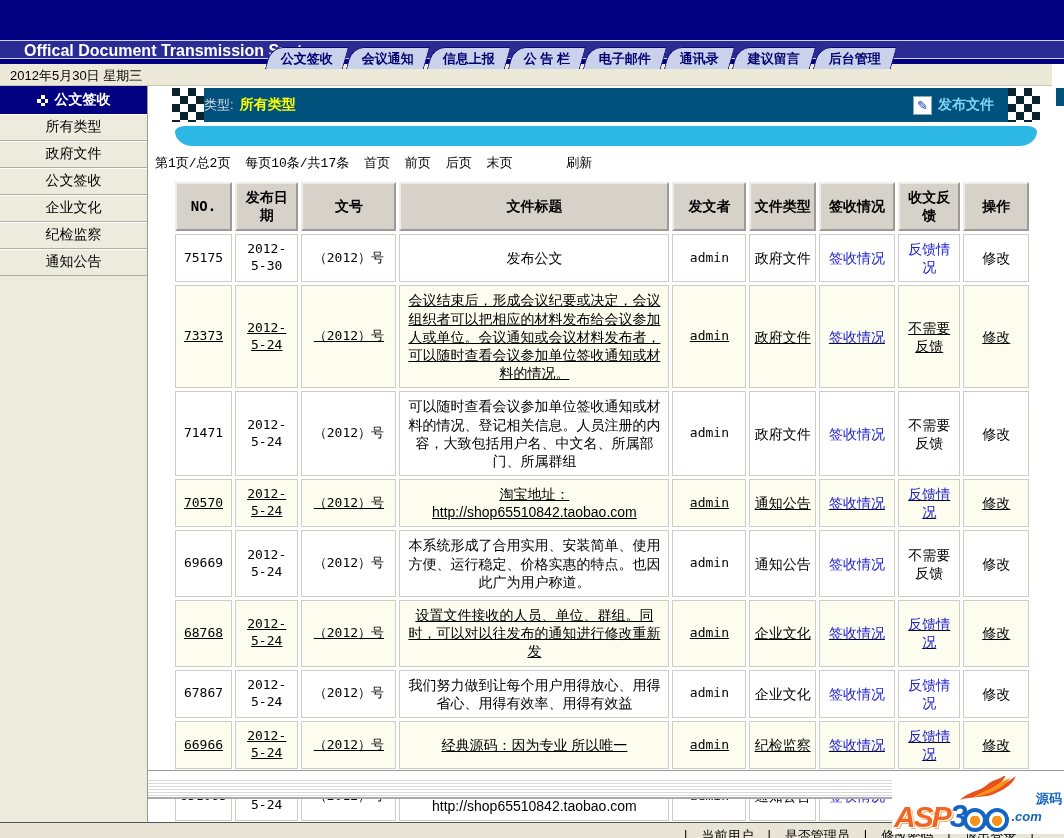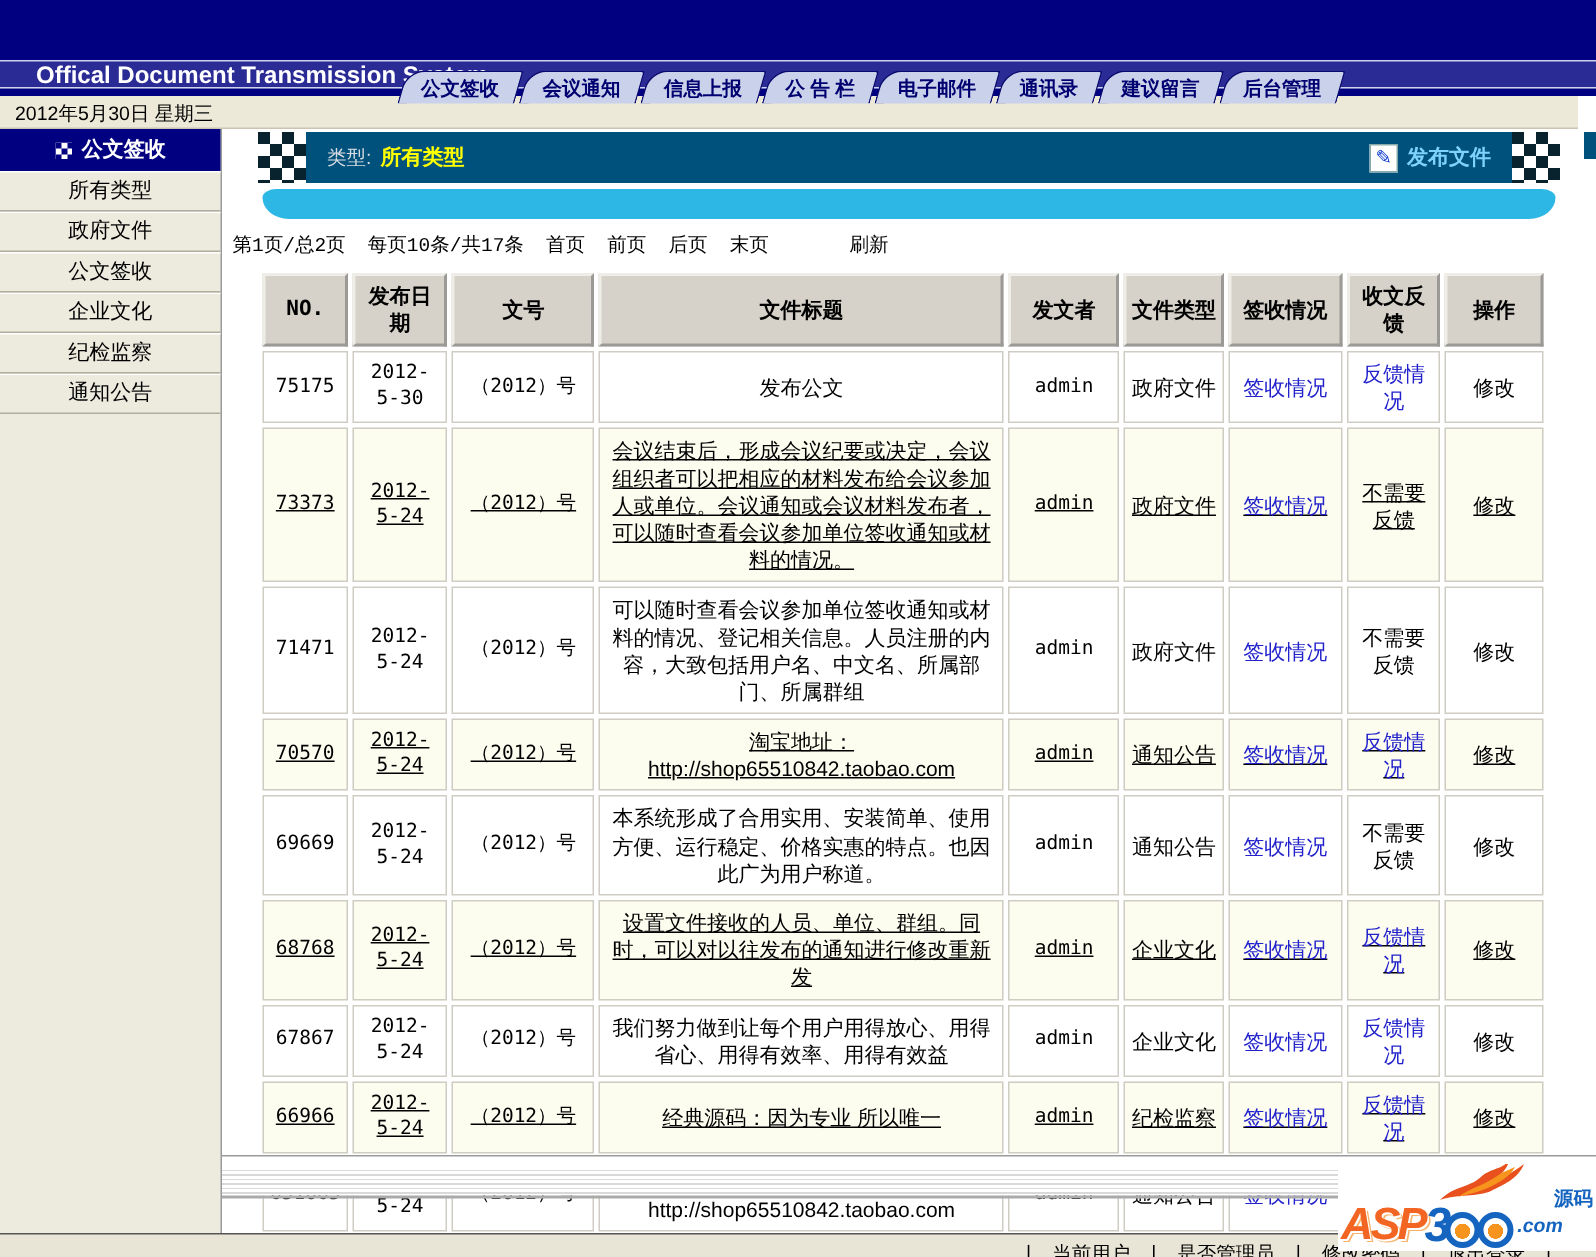--- a/index.html
+++ b/index.html
@@ -76,21 +76,21 @@
     margin:2px 24px 0 24px; height:34px; background:#00517c;
     display:flex; align-items:center; justify-content:space-between;
   }
   .checker-end {
     width:32px; height:34px;
     background-image:
       conic-gradient(#ffffff 0 25%, transparent 0 50%, #ffffff 0 75%, transparent 0),
       conic-gradient(transparent 0 25%, #08222e 0 50%, transparent 0 75%, #08222e 0);
     background-size: 16px 16px, 16px 16px;
   }
-  .type-zone { display:flex; align-items:flex-end; gap:6px; margin-left:14px; flex:1; }
+  .type-zone { display:flex; align-items:flex-end; gap:6px; flex:1; }
   .type-label { color:#d8dde2; font-size:13px; }
   .type-value { color:#ffff00; font-weight:bold; font-size:14px; }
   .publish-zone { display:flex; align-items:center; gap:6px; margin-right:14px; cursor:pointer; }
   .publish-icon {
     width:19px; height:19px; background:#ffffff; border:1px solid #8aa;
     display:flex; align-items:center; justify-content:center;
     color:#0033cc; font-size:13px;
   }
   .publish-label { color:#7dd3fc; font-size:14px; font-weight:bold; }
   .blue-bar {

